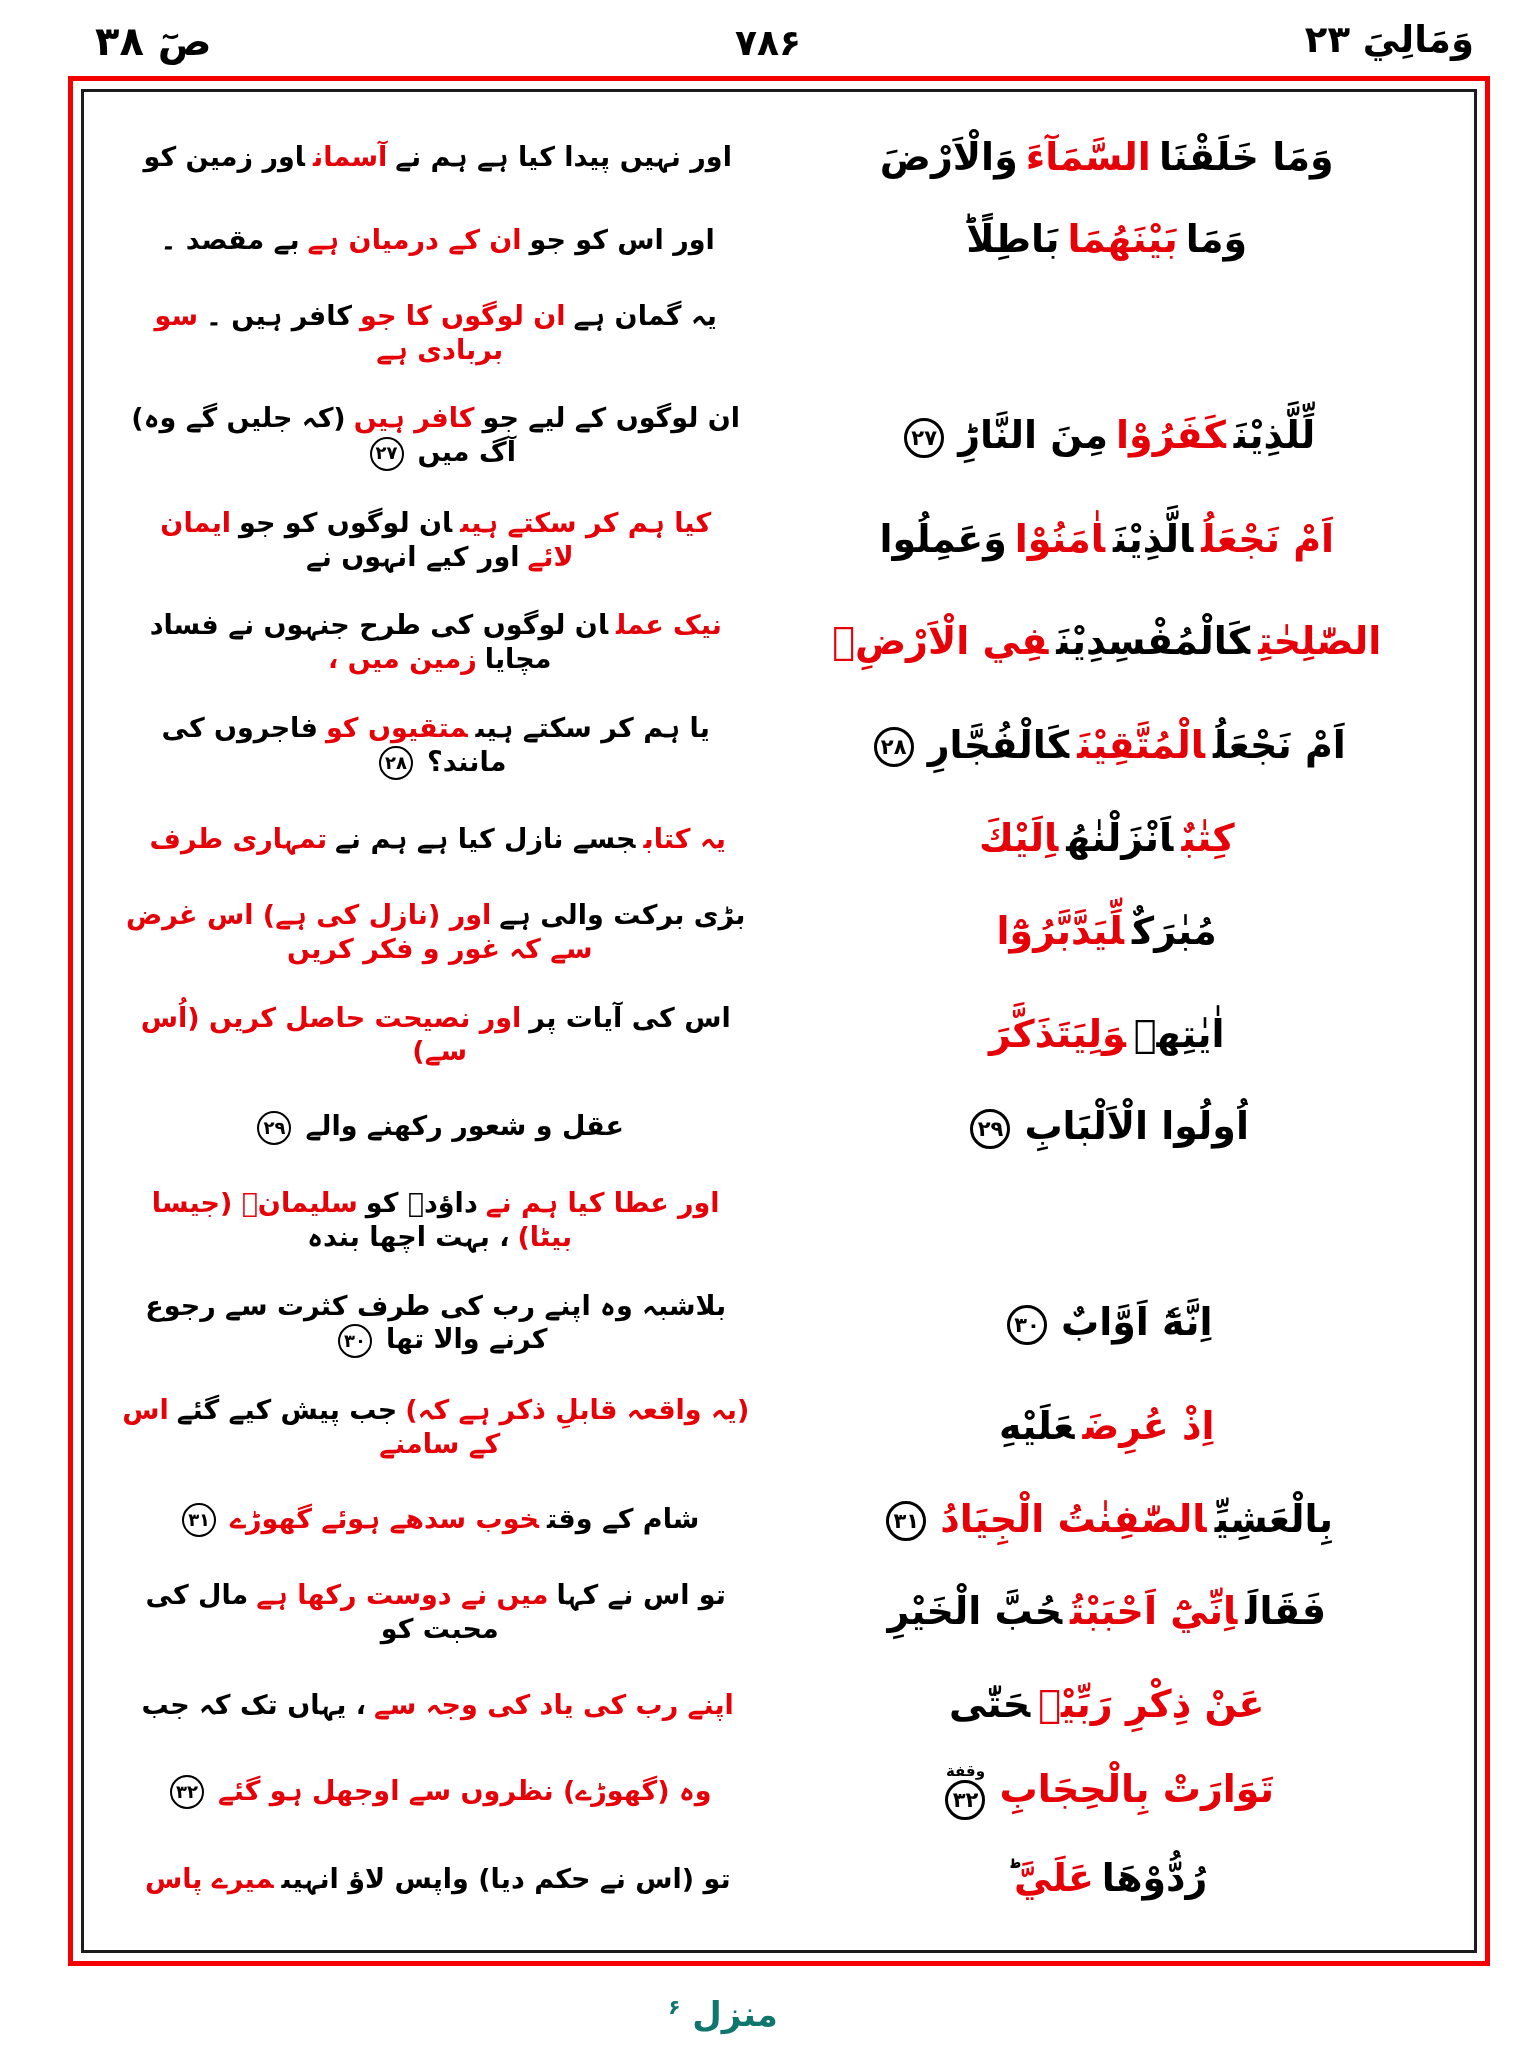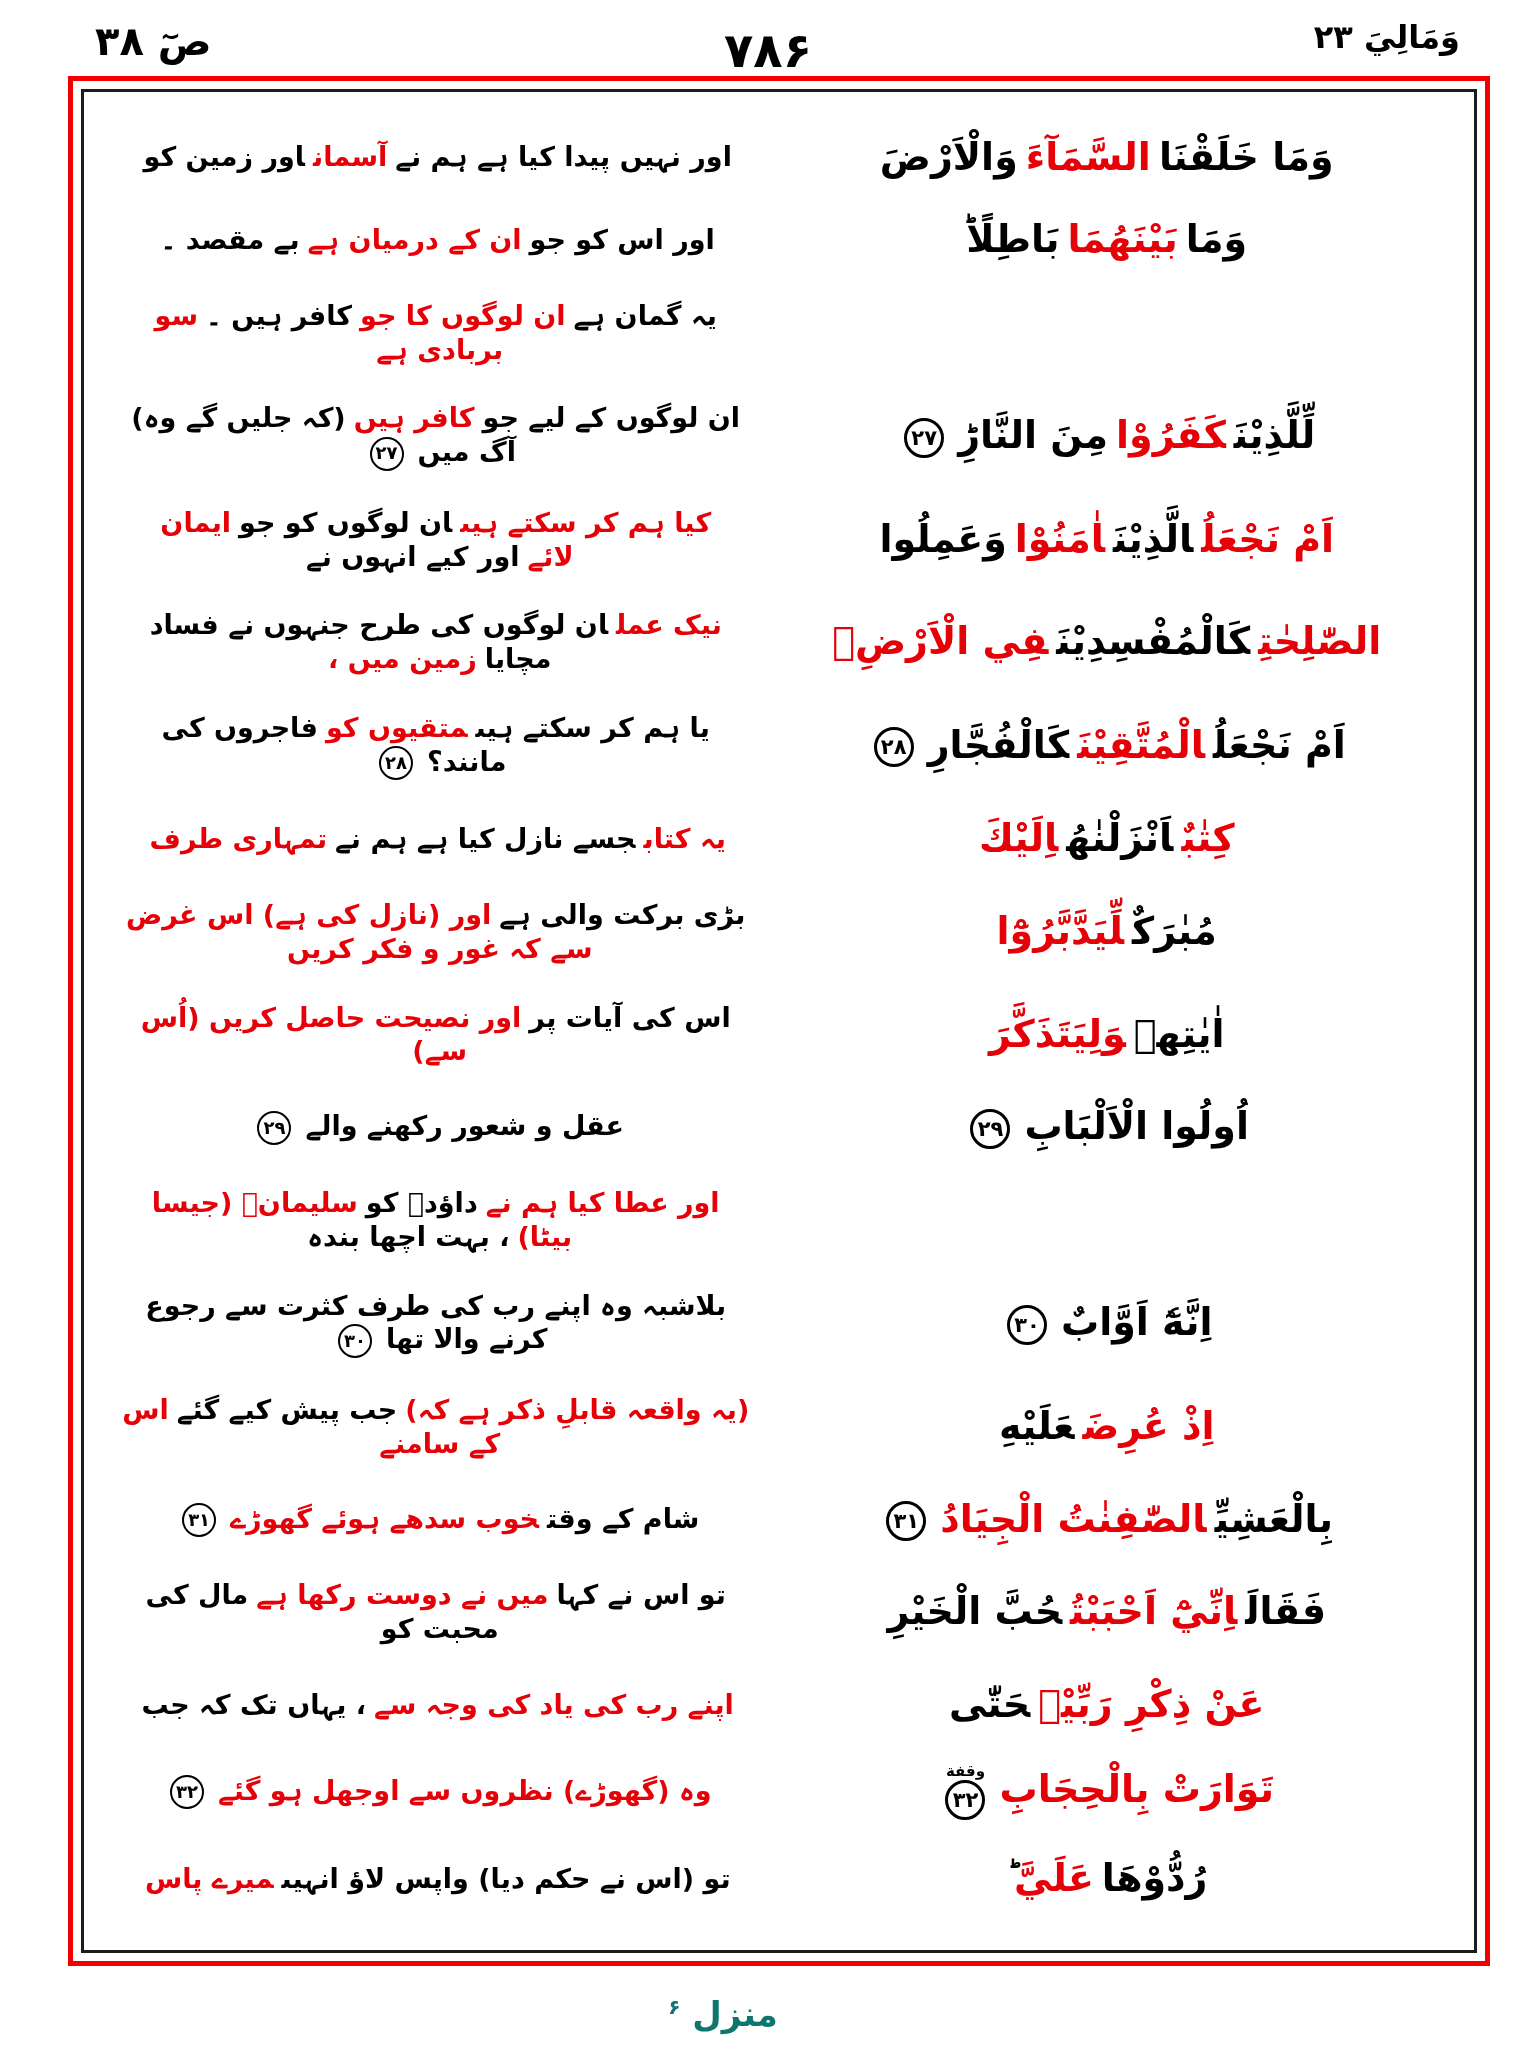--- a/index.html
+++ b/index.html
@@ -12,22 +12,22 @@
   }
   .page { position: absolute; inset: 0; padding-left: 42px; }
 
   
   .hdr {
     position: absolute; top: 18px;
     font-weight: bold; color: #000;
     direction: rtl; white-space: nowrap;
   }
   .hdr-left   { left: 95px;  font-size: 40px; }
-  .hdr-center { left: 0; right: 0; text-align: center; font-size: 48px; top: 22px; }
-  .hdr-right  { right: 76px; font-size: 32px; }
+  .hdr-center { left: 0; right: 0; text-align: center; font-size: 36px; top: 22px; }
+  .hdr-right  { right: 62px; font-size: 37px; }
 
   
   .frame {
     position: absolute;
     left: 68px; top: 76px;
     width: 1422px; height: 1890px;
     border: 5px solid #f40000;
     box-sizing: border-box;
   }
   .frame-inner {

